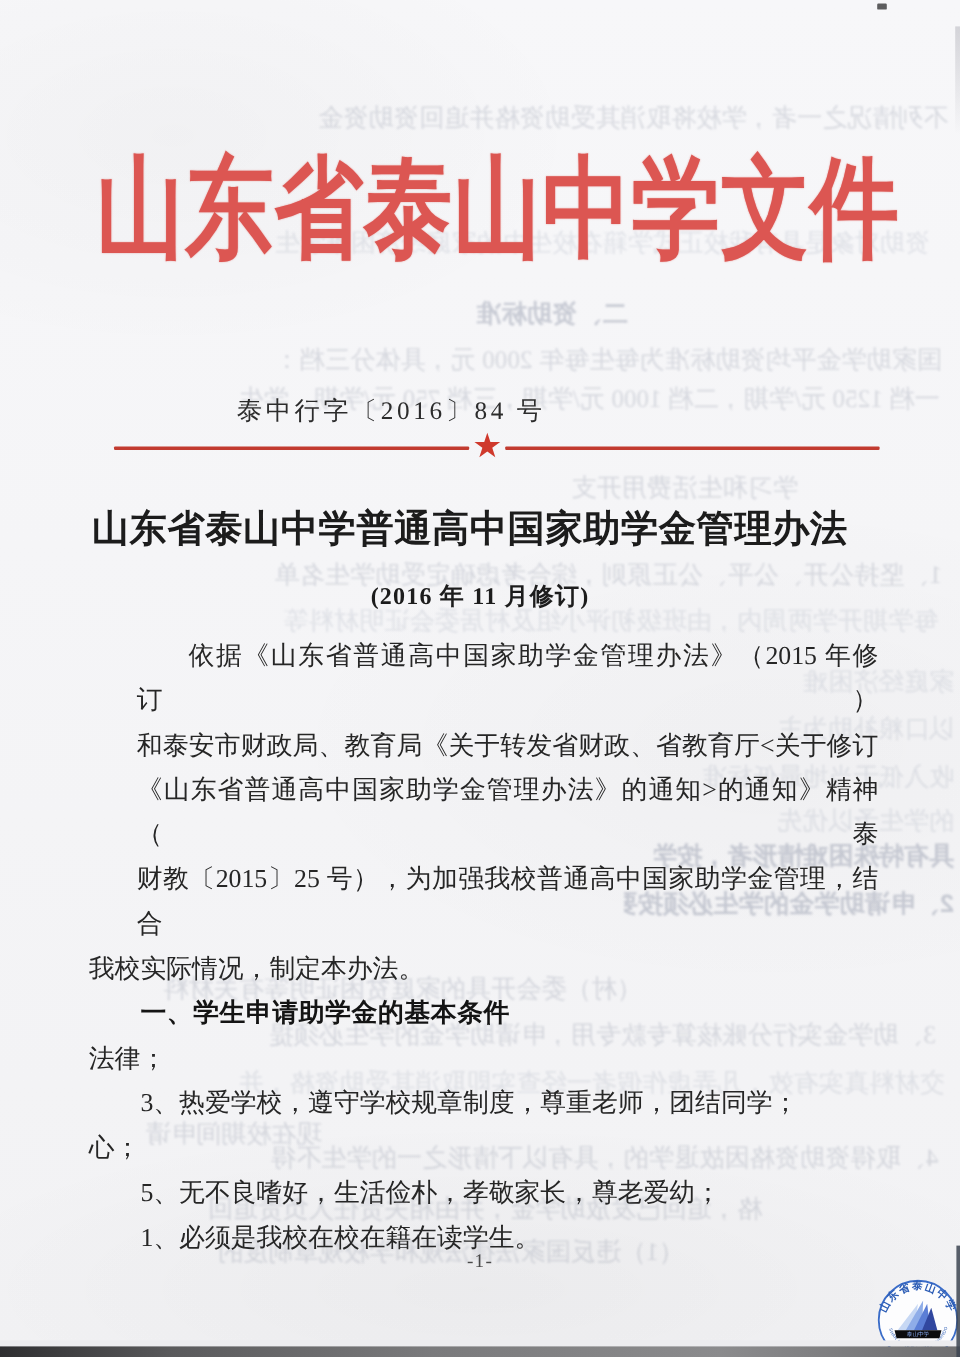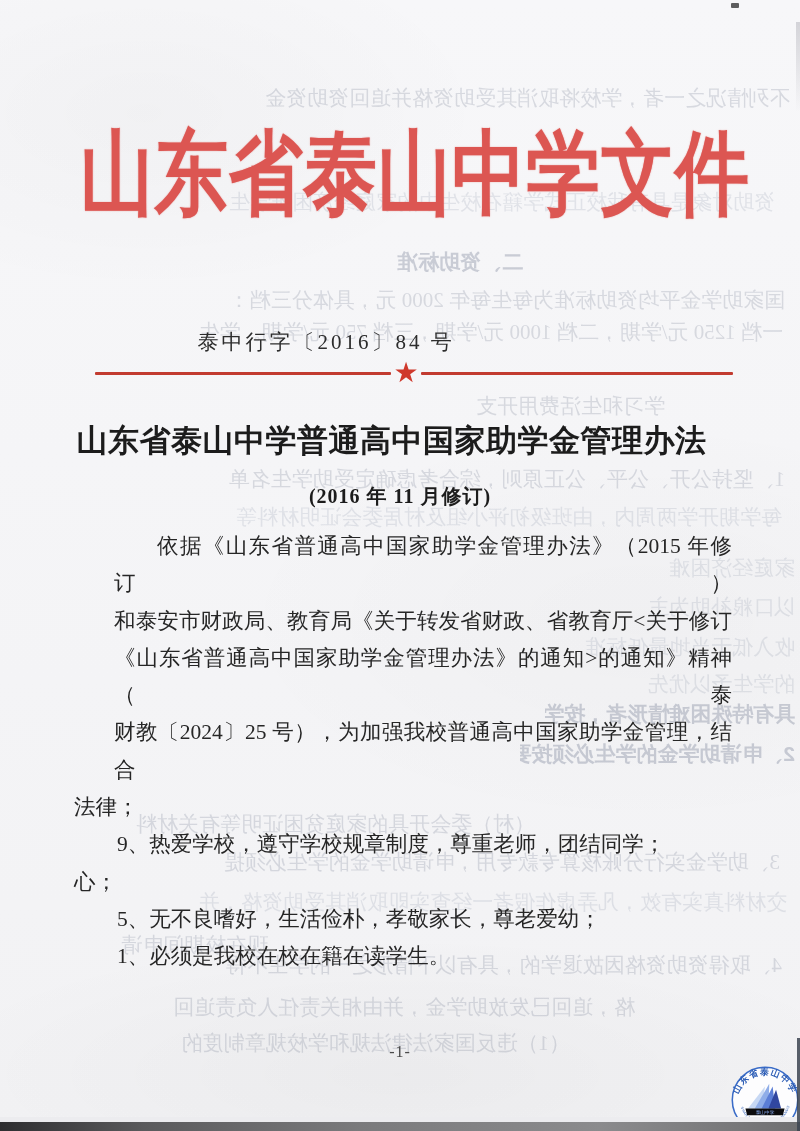--- a/index.html
+++ b/index.html
@@ -126,23 +126,25 @@
   <div class="divider-right"></div>
   <div class="divider-star">★</div>
 
   <div class="doc-title">山东省泰山中学普通高中国家助学金管理办法</div>
   <div class="doc-subtitle">(2016 年 11 月修订)</div>
 
   <div class="body-block">
     <div class="bline indent just">依据《山东省普通高中国家助学金管理办法》（2015 年修订）</div>
     <div class="bline just">和泰安市财政局、教育局《关于转发省财政、省教育厅&lt;关于修订</div>
     <div class="bline just">《山东省普通高中国家助学金管理办法》的通知&gt;的通知》精神（泰</div>
-    <div class="bline just">财教〔2024〕25 号），为加强我校普通高中国家助学金管理，结合</div>
+    <div class="bline just">财教〔2015〕25 号），为加强我校普通高中国家助学金管理，结合</div>
+    <div class="bline">我校实际情况，制定本办法。</div>
+    <div class="bline indent heading">一、学生申请助学金的基本条件</div>
     <div class="bline">法律；</div>
-    <div class="bline indent">9、热爱学校，遵守学校规章制度，尊重老师，团结同学；</div>
+    <div class="bline indent">3、热爱学校，遵守学校规章制度，尊重老师，团结同学；</div>
     <div class="bline">心；</div>
     <div class="bline indent">5、无不良嗜好，生活俭朴，孝敬家长，尊老爱幼；</div>
     <div class="bline indent">1、必须是我校在校在籍在读学生。</div>
   </div>
 
   <div class="page-number">-1-</div>
 
   <svg class="school-logo" viewBox="0 0 80 80">
     <circle cx="40" cy="40" r="38.5" fill="#fdfdfe" stroke="#3a6cc8" stroke-width="1.8"></circle>
     <path id="arcTop" d="M 7,43 A 33,33 0 0 1 73,43" fill="none"></path>

